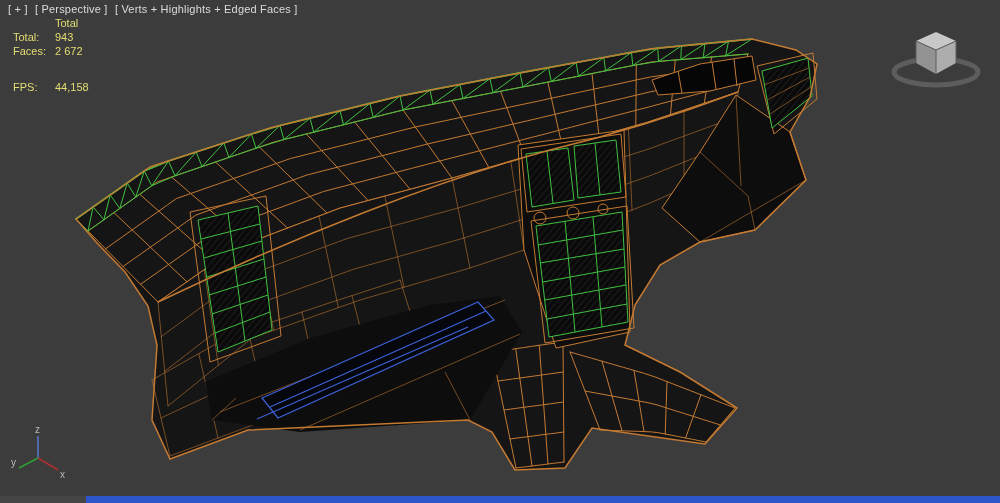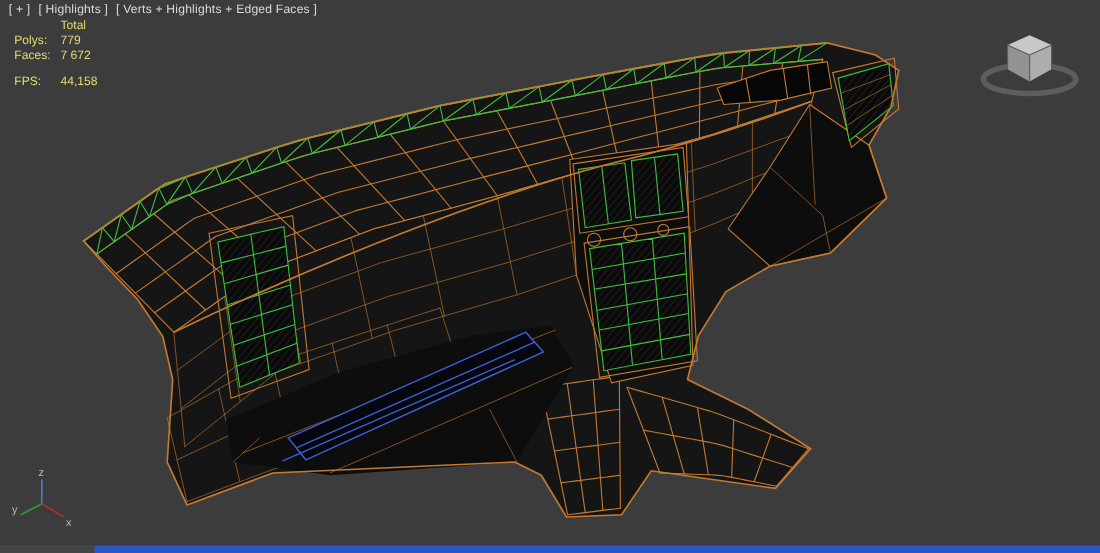--- a/index.html
+++ b/index.html
@@ -18,21 +18,21 @@
   .surfDark{fill:#0d0d0d}
   .hole{fill:#060606}
   .vent{fill:url(#hatch)}
   .slab{fill:#05070d}
   .hatchline{stroke:#242424;stroke-width:1.4}
   .vp-label{position:absolute;top:3px;left:8px;font-size:11px;color:var(--label_text,#dcdcdc);letter-spacing:.2px;white-space:nowrap}
   .vp-label span{margin-right:4px;cursor:pointer}
   .stats{position:absolute;top:16px;left:13px;font-size:11px;color:var(--stats_text,#e3dd72);line-height:14px}
   .srow{display:flex}
   .slabel{width:42px}
-  .srow.fps{margin-top:9px}
+  .srow.fps{margin-top:22px}
   .viewcube{position:absolute;top:24px;right:14px;cursor:pointer}
   .vcring{fill:none;stroke:#787878;stroke-width:5;opacity:.55}
   .vcTop{fill:#c8c8c8}.vcLeft{fill:#939393}.vcRight{fill:#adadad}
   .vcEdge{fill:none;stroke:#5c5c5c;stroke-width:1}
   .tripod{position:absolute;left:8px;top:424px}
   .axX{stroke:#b03030;stroke-width:1.5}
   .axY{stroke:#2f9e2f;stroke-width:1.5}
   .axZ{stroke:#5577cc;stroke-width:1.5}
   .tripod text{font-size:10px;fill:#b8b8b8}
   .bottom-bar{position:absolute;left:0;bottom:0;width:1000px;height:7px;background:var(--bottom_bar_blue,#2d57c8)}
@@ -221,36 +221,36 @@
       <path class="gLine noFill" d="M762,71 L808,58 L812,96 L772,128 Z"></path>
       <path class="o2 noFill" d="M764,85 L809,68 M767,100 L810,77 M770,114 L811,87"></path>
       <path class="oBold noFill" d="M158,302 C300,234 440,180 550,150 C620,133 690,110 738,92"></path>
     </g>
 
     <path class="oBold noFill" d="M76,219 L150,167 L270,128 L400,96 L530,71 L650,49 L752,39 L796,50 L817,64 L810,97 L790,132 L806,180 L755,230 L700,242 L660,265 L635,305 L625,345 L680,372 L737,408 L705,444 L592,428 L565,468 L515,470 L492,432 L468,420 L248,430 L170,459 L152,420 L157,345 L148,306 L125,272 L97,243 Z"></path>
   </svg>
 
   <div class="vp-label">
     <span>[ + ]</span>
-    <span>[ Highlights ]</span>
+    <span>[ Perspective ]</span>
     <span>[ Verts + Highlights + Edged Faces ]</span>
   </div>
 
   <div class="stats">
     <div class="srow">
       <span class="slabel"></span>
       <span>Total</span>
     </div>
     <div class="srow">
-      <span class="slabel">Polys:</span>
-      <span>779</span>
+      <span class="slabel">Total:</span>
+      <span>943</span>
     </div>
     <div class="srow">
       <span class="slabel">Faces:</span>
-      <span>7 672</span>
+      <span>2 672</span>
     </div>
     <div class="srow fps">
       <span class="slabel">FPS:</span>
       <span>44,158</span>
     </div>
   </div>
 
   <svg class="viewcube" width="100" height="70" viewBox="0 0 100 70">
     <ellipse class="vcring" cx="50" cy="48" rx="42" ry="13"></ellipse>
     <polygon class="vcTop" points="50,8 70,17 50,26 30,17"></polygon>

